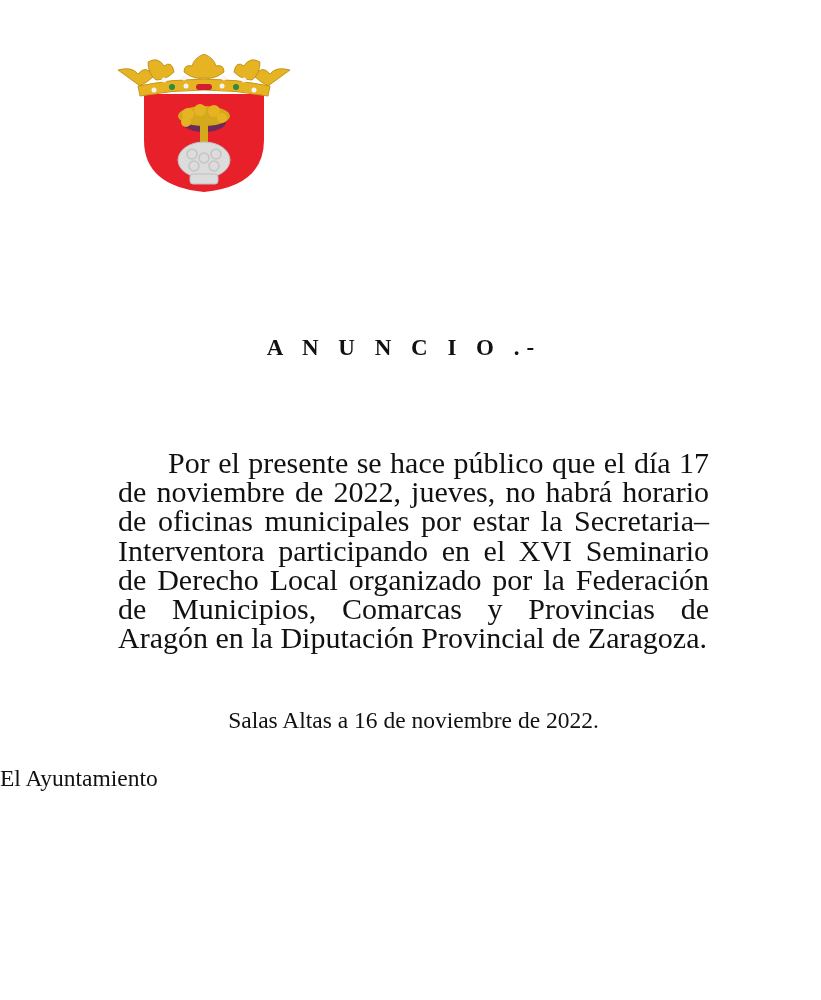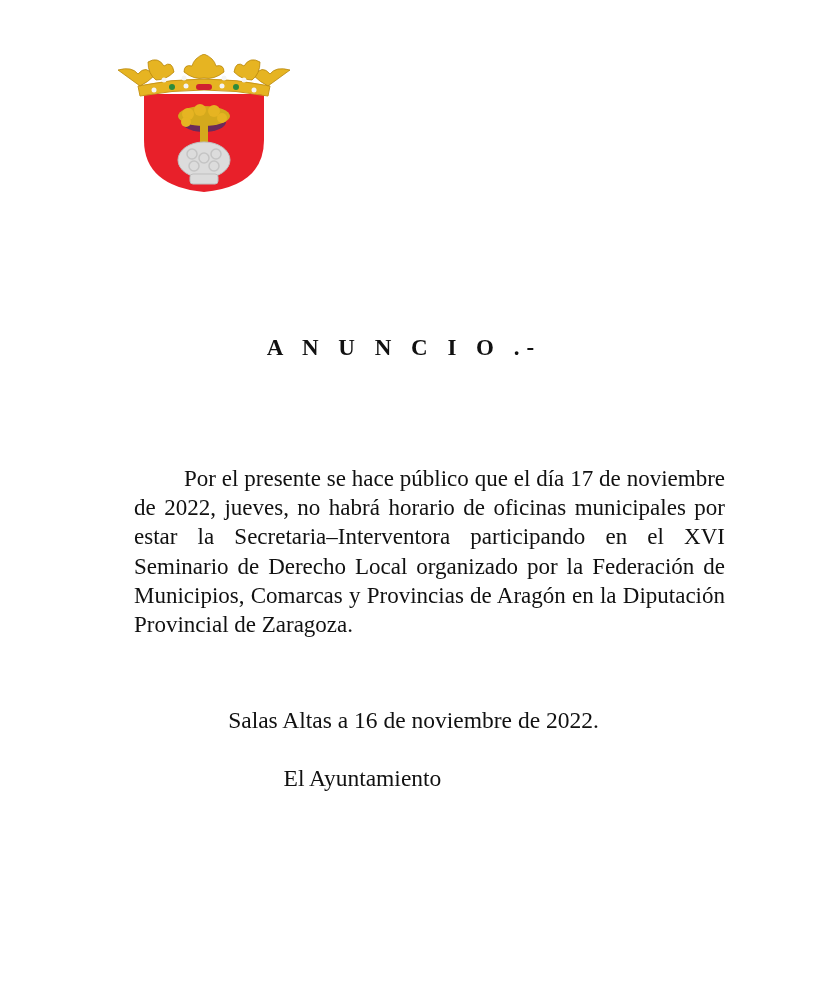--- a/index.html
+++ b/index.html
@@ -33,43 +33,43 @@
       letter-spacing: 7px;
       line-height: 28px;
       padding-left: 6px;
       box-sizing: border-box;
     }
     .body-text {
       position: absolute;
       left: 118px;
       top: 448px;
       width: 591px;
-      font-size: 23px;
+      font-size: 30px;
       line-height: 29.2px;
       text-align: justify;
       text-indent: 50px;
-      margin: 16px;
+      margin: 0;
     }
     .place-date {
       position: absolute;
       left: 0;
       width: 821px;
       top: 706px;
       text-align: center;
       font-size: 23.5px;
       line-height: 29px;
       padding-left: 6px;
       box-sizing: border-box;
     }
     .signature {
       position: absolute;
       left: 0;
       width: 725px;
       top: 764px;
-      text-align: center;
+      text-align: left;
       font-size: 23.5px;
       line-height: 29px;
       box-sizing: border-box;
     }
   </style>
 </head>
 <body>
 
 <div class="coat-of-arms">
   <svg width="172" height="142" viewBox="0 0 172 142">

